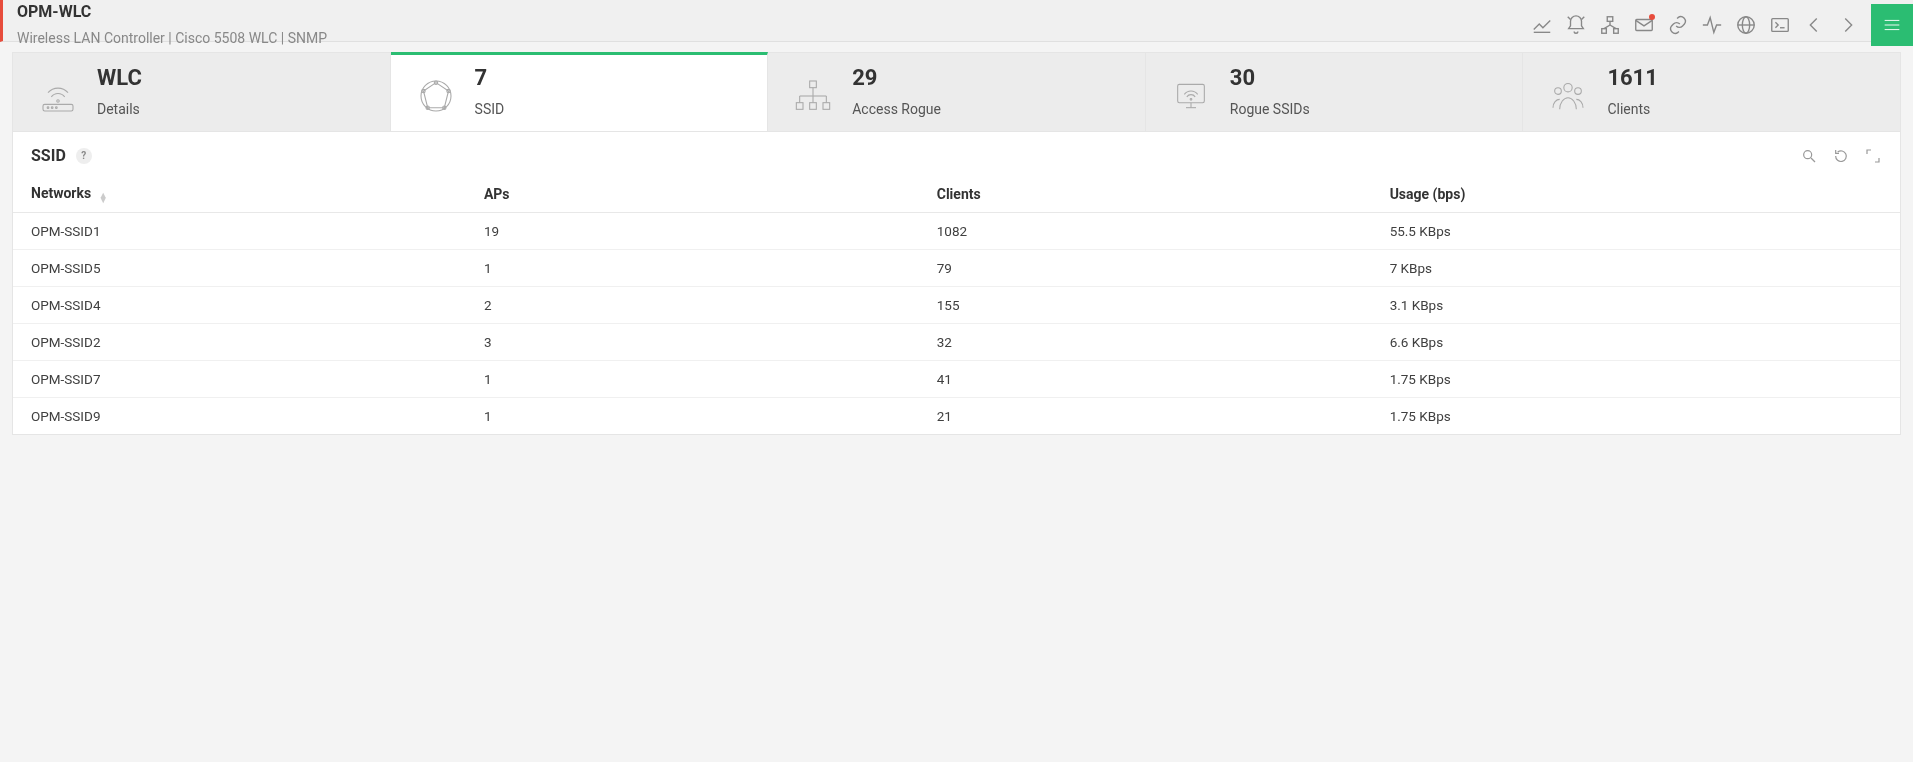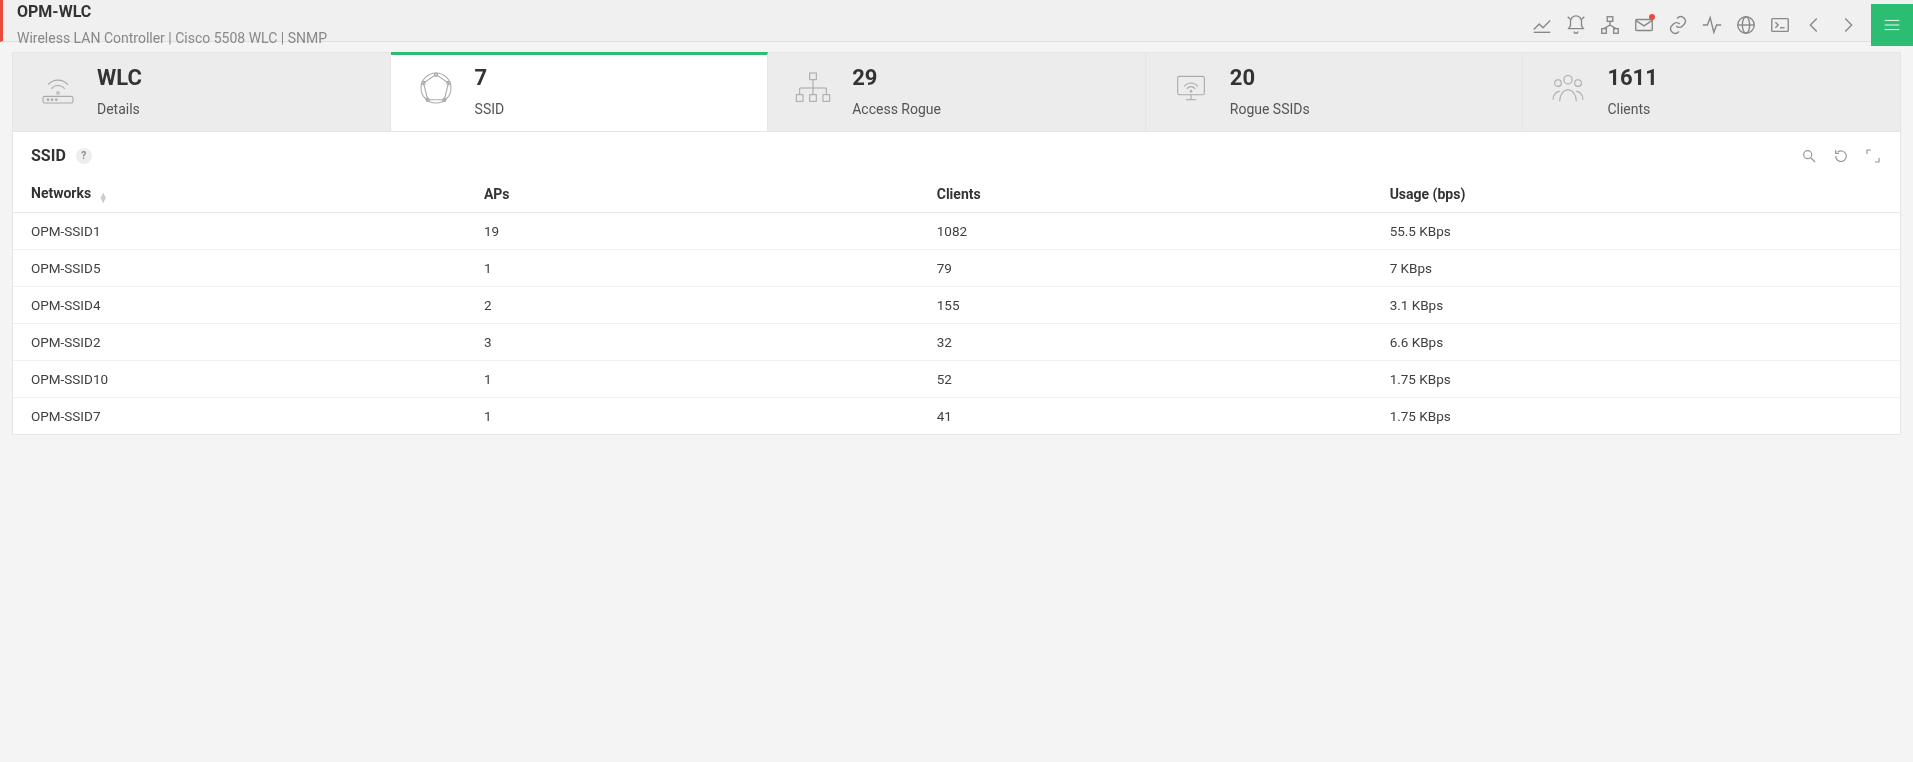--- a/index.html
+++ b/index.html
@@ -40,21 +40,21 @@
     
     .tabs {
       display: flex;
       margin: 10px 12px 0 12px;
       background: #ececec;
       border: 1px solid #e5e5e5;
     }
     .tab {
       flex: 1;
       display: flex;
-      align-items: flex-start;
+      align-items: flex-end;
       gap: 18px;
       padding: 14px 24px;
       border-right: 1px solid #e5e5e5;
       cursor: pointer;
       background: #ececec;
     }
     .tab:last-child { border-right: none; }
     .tab.active { background: #fff; border-top: 3px solid #2bbd72; margin-top: -1px; padding-top: 12px;}
     .tab-icon { width: 42px; height: 42px; display:flex; align-items:center; justify-content:center; }
     .tab-icon svg { width: 40px; height: 40px; stroke: #aaa; fill:none; stroke-width:1.3; }
@@ -241,21 +241,21 @@
       <svg viewBox="0 0 48 48">
           <rect x="8" y="10" width="32" height="22" rx="2"></rect>
           <line x1="18" y1="38" x2="30" y2="38"></line>
           <line x1="24" y1="32" x2="24" y2="38"></line>
           <path d="M16 22a10 10 0 0 1 16 0"></path>
           <path d="M19 25a6 6 0 0 1 10 0"></path>
           <circle cx="24" cy="28" r="1"></circle>
         </svg>
     </div>
     <div class="tab-texts">
-      <div class="tab-big">20</div>
+      <div class="tab-big">30</div>
       <div class="tab-label">Rogue SSIDs</div>
     </div>
   </div>
   <div class="tab">
     <div class="tab-icon">
       <svg viewBox="0 0 48 48">
           <circle cx="24" cy="14" r="5"></circle>
           <circle cx="12" cy="18" r="4"></circle>
           <circle cx="36" cy="18" r="4"></circle>
           <path d="M6 38c0-6 4-10 8-10"></path>
@@ -332,26 +332,26 @@
           <td>155</td>
           <td>3.1 KBps</td>
         </tr>
         <tr>
           <td>OPM-SSID2</td>
           <td>3</td>
           <td>32</td>
           <td>6.6 KBps</td>
         </tr>
         <tr>
-          <td>OPM-SSID10</td>
-          <td>1</td>
-          <td>52</td>
-          <td>1.75 KBps</td>
-        </tr>
-        <tr>
           <td>OPM-SSID7</td>
           <td>1</td>
           <td>41</td>
           <td>1.75 KBps</td>
         </tr>
+        <tr>
+          <td>OPM-SSID9</td>
+          <td>1</td>
+          <td>21</td>
+          <td>1.75 KBps</td>
+        </tr>
       </tbody>
   </table>
 </div>
 
 </body></html>

